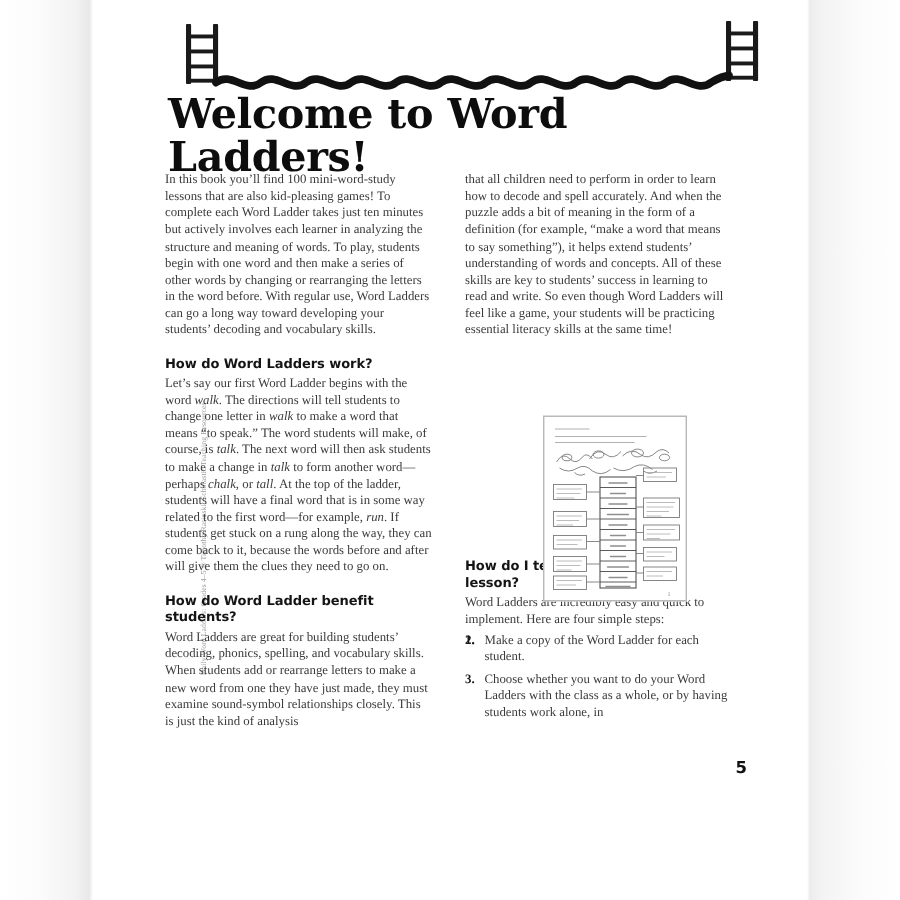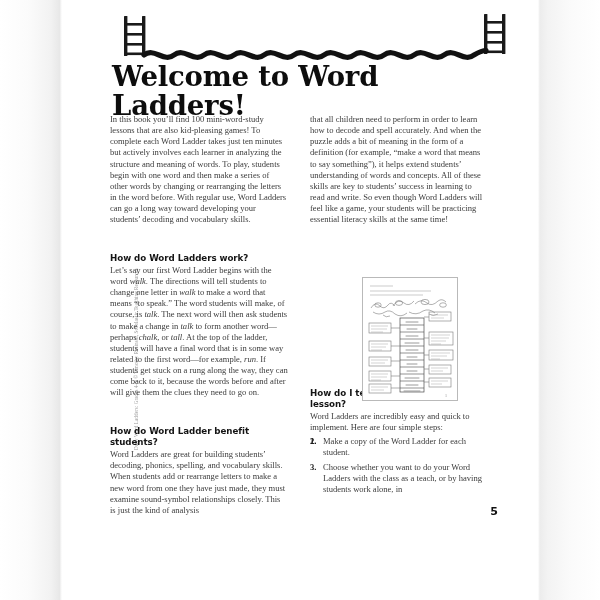--- a/index.html
+++ b/index.html
@@ -103,21 +103,21 @@
   .col p {
     margin: 0 0 0 0;
   }
 
   h2.sub {
     font-family: "DejaVu Sans", "Liberation Sans", sans-serif;
     font-weight: 700;
     font-size: 8.7px;
     line-height: 11.2px;
     color: #141414;
-    margin: 27px 0 1px 0;
+    margin: 12px 0 1px 0;
     letter-spacing: -0.05px;
   }
 
   .col em { font-style: italic; }
 
   
   ol.steps {
     margin: 3px 0 0 0;
     padding: 0;
     list-style: none;
@@ -244,21 +244,21 @@
       <ol class="steps">
         <li>
           <span class="num">1.</span>
         </li>
         <li>
           <span class="num">2.</span>
           <span>Make a copy of the Word Ladder for each student.</span>
         </li>
         <li>
           <span class="num">3.</span>
-          <span>Choose whether you want to do your Word Ladders with the class as a teach, or by having students work alone, in</span>
+          <span>Choose whether you want to do your Word Ladders with the class as a whole, or by having students work alone, in</span>
         </li>
       </ol>
     </div>
 
     <div class="thumb">
       <svg width="94" height="122" viewBox="0 0 94 122" xmlns="http://www.w3.org/2000/svg">
         <rect x="0" y="0" width="94" height="122" fill="#ffffff"></rect>
 
         <g stroke="#a8a8a8" stroke-width="0.6" fill="none">
           <line x1="7" y1="8" x2="30" y2="8"></line>

